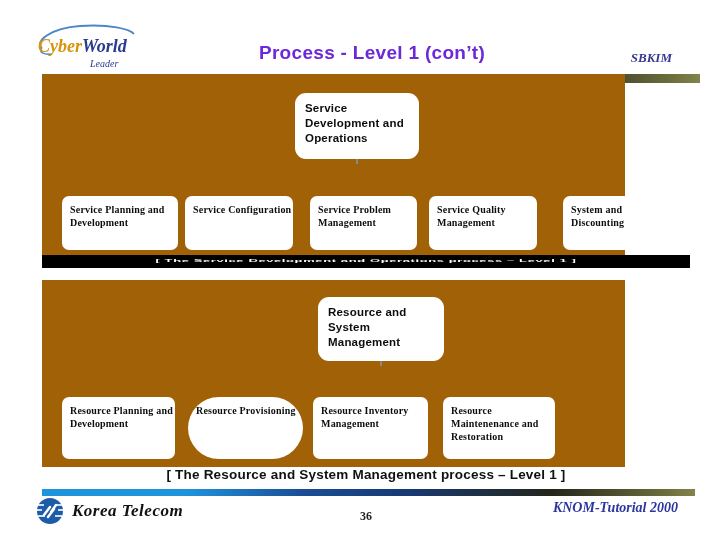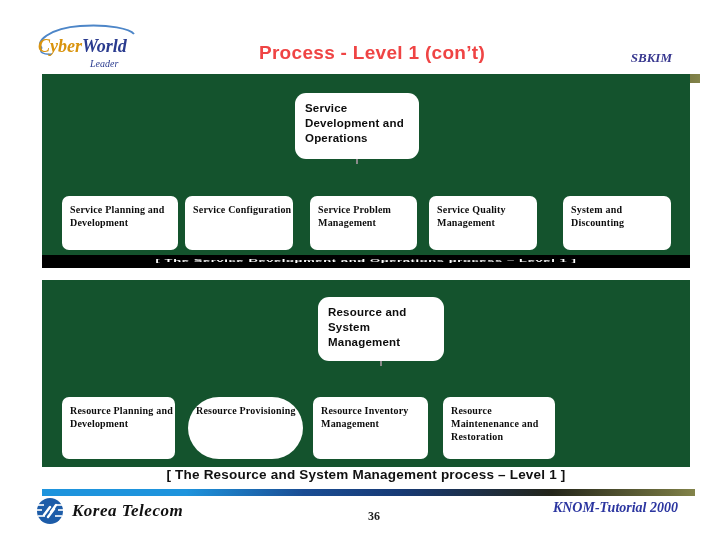--- a/index.html
+++ b/index.html
@@ -11,51 +11,51 @@
   
   .logo { position:absolute; left:28px; top:20px; width:120px; height:58px; }
   .logo svg { position:absolute; left:0; top:0; }
   .logo-text { position:absolute; left:10px; top:16px; white-space:nowrap;
     font-family:"Liberation Serif", serif; font-style:italic; font-weight:bold; font-size:18px; }
   .logo-cyber { color:#d9930d; }
   .logo-world { color:#2a3b8f; }
   .logo-leader { position:absolute; left:62px; top:38px; color:#2a3b8f;
     font-family:"Liberation Serif", serif; font-style:italic; font-size:10px; }
   .title { position:absolute; left:132px; top:42px; width:480px; text-align:center;
-    font-size:19px; font-weight:bold; color:#ef4444; letter-spacing:0.3px; }
+    font-size:19px; font-weight:bold; color:#6d28d9; letter-spacing:0.3px; }
   .author { position:absolute; right:48px; top:50px;
     font-family:"Liberation Serif", serif; font-weight:bold; font-style:italic;
     font-size:13px; color:#38388f; }
   
   .bar { background:linear-gradient(to right,#1e94dd 0%,#1e94dd 22%,#1a4d94 40%,#173a75 55%,#23251a 78%,#6e6f3e 96%,#83844a 100%); }
   .bar-top { position:absolute; left:42px; top:74px; width:658px; height:9px; }
   .bar-bottom { position:absolute; left:42px; top:489px; width:653px; height:7px; }
   
-  .panel { position:absolute; left:42px; width:648px; background:#14532d; }
+  .panel { position:absolute; left:42px; width:583px; background:#a16207; }
   .panel-1 { top:74px; height:181px; }
   .panel-2 { top:280px; height:187px; }
   .node { position:absolute; background:#ffffff; color:#0d0d0d; font-weight:bold;
     letter-spacing:0.2px; line-height:1.3; }
   .root-node { border-radius:11px; font-size:11.5px; padding:8px 6px 4px 10px; }
   .leaf-node { border-radius:7px; font-size:10px; padding:7px 0 4px 8px;font-family:Liberation Serif, serif; }
   .tick { position:absolute; width:2px; height:5px; background:#8a8a8a; }
   
   .clip-strip { position:absolute; left:42px; top:255px; width:648px; height:13px;
     background:#000000; overflow:hidden; }
   .clip-strip .clip-inner { color:#ffffff; font-weight:bold; font-size:13px;
     white-space:nowrap; text-align:center; letter-spacing:0.6px;
     transform:scaleY(0.30); transform-origin:50% 0; margin-top:3px; }
   
   .caption { position:absolute; left:42px; top:467px; width:648px; text-align:center;
     font-size:13.5px; font-weight:bold; color:#111111; letter-spacing:0.2px; }
   .kt-logo { position:absolute; left:36px; top:497px; width:28px; height:28px; }
   .company { position:absolute; left:72px; top:501px;
     font-family:"Liberation Serif", serif; font-weight:bold; font-style:italic;
     font-size:17px; color:#111111; letter-spacing:0.5px; }
-  .page-num { position:absolute; left:356px; top:509px; width:36px; text-align:center;
+  .page-num { position:absolute; left:348px; top:509px; width:36px; text-align:center;
     font-family:"Liberation Serif", serif; font-weight:bold; font-size:12px; color:#222; }
   .credit { position:absolute; right:42px; top:500px;
     font-family:"Liberation Serif", serif; font-weight:bold; font-style:italic;
     font-size:14px; color:#2b35a0; }
 </style>
 </head>
 <body>
 
 <div class="slide">
 

